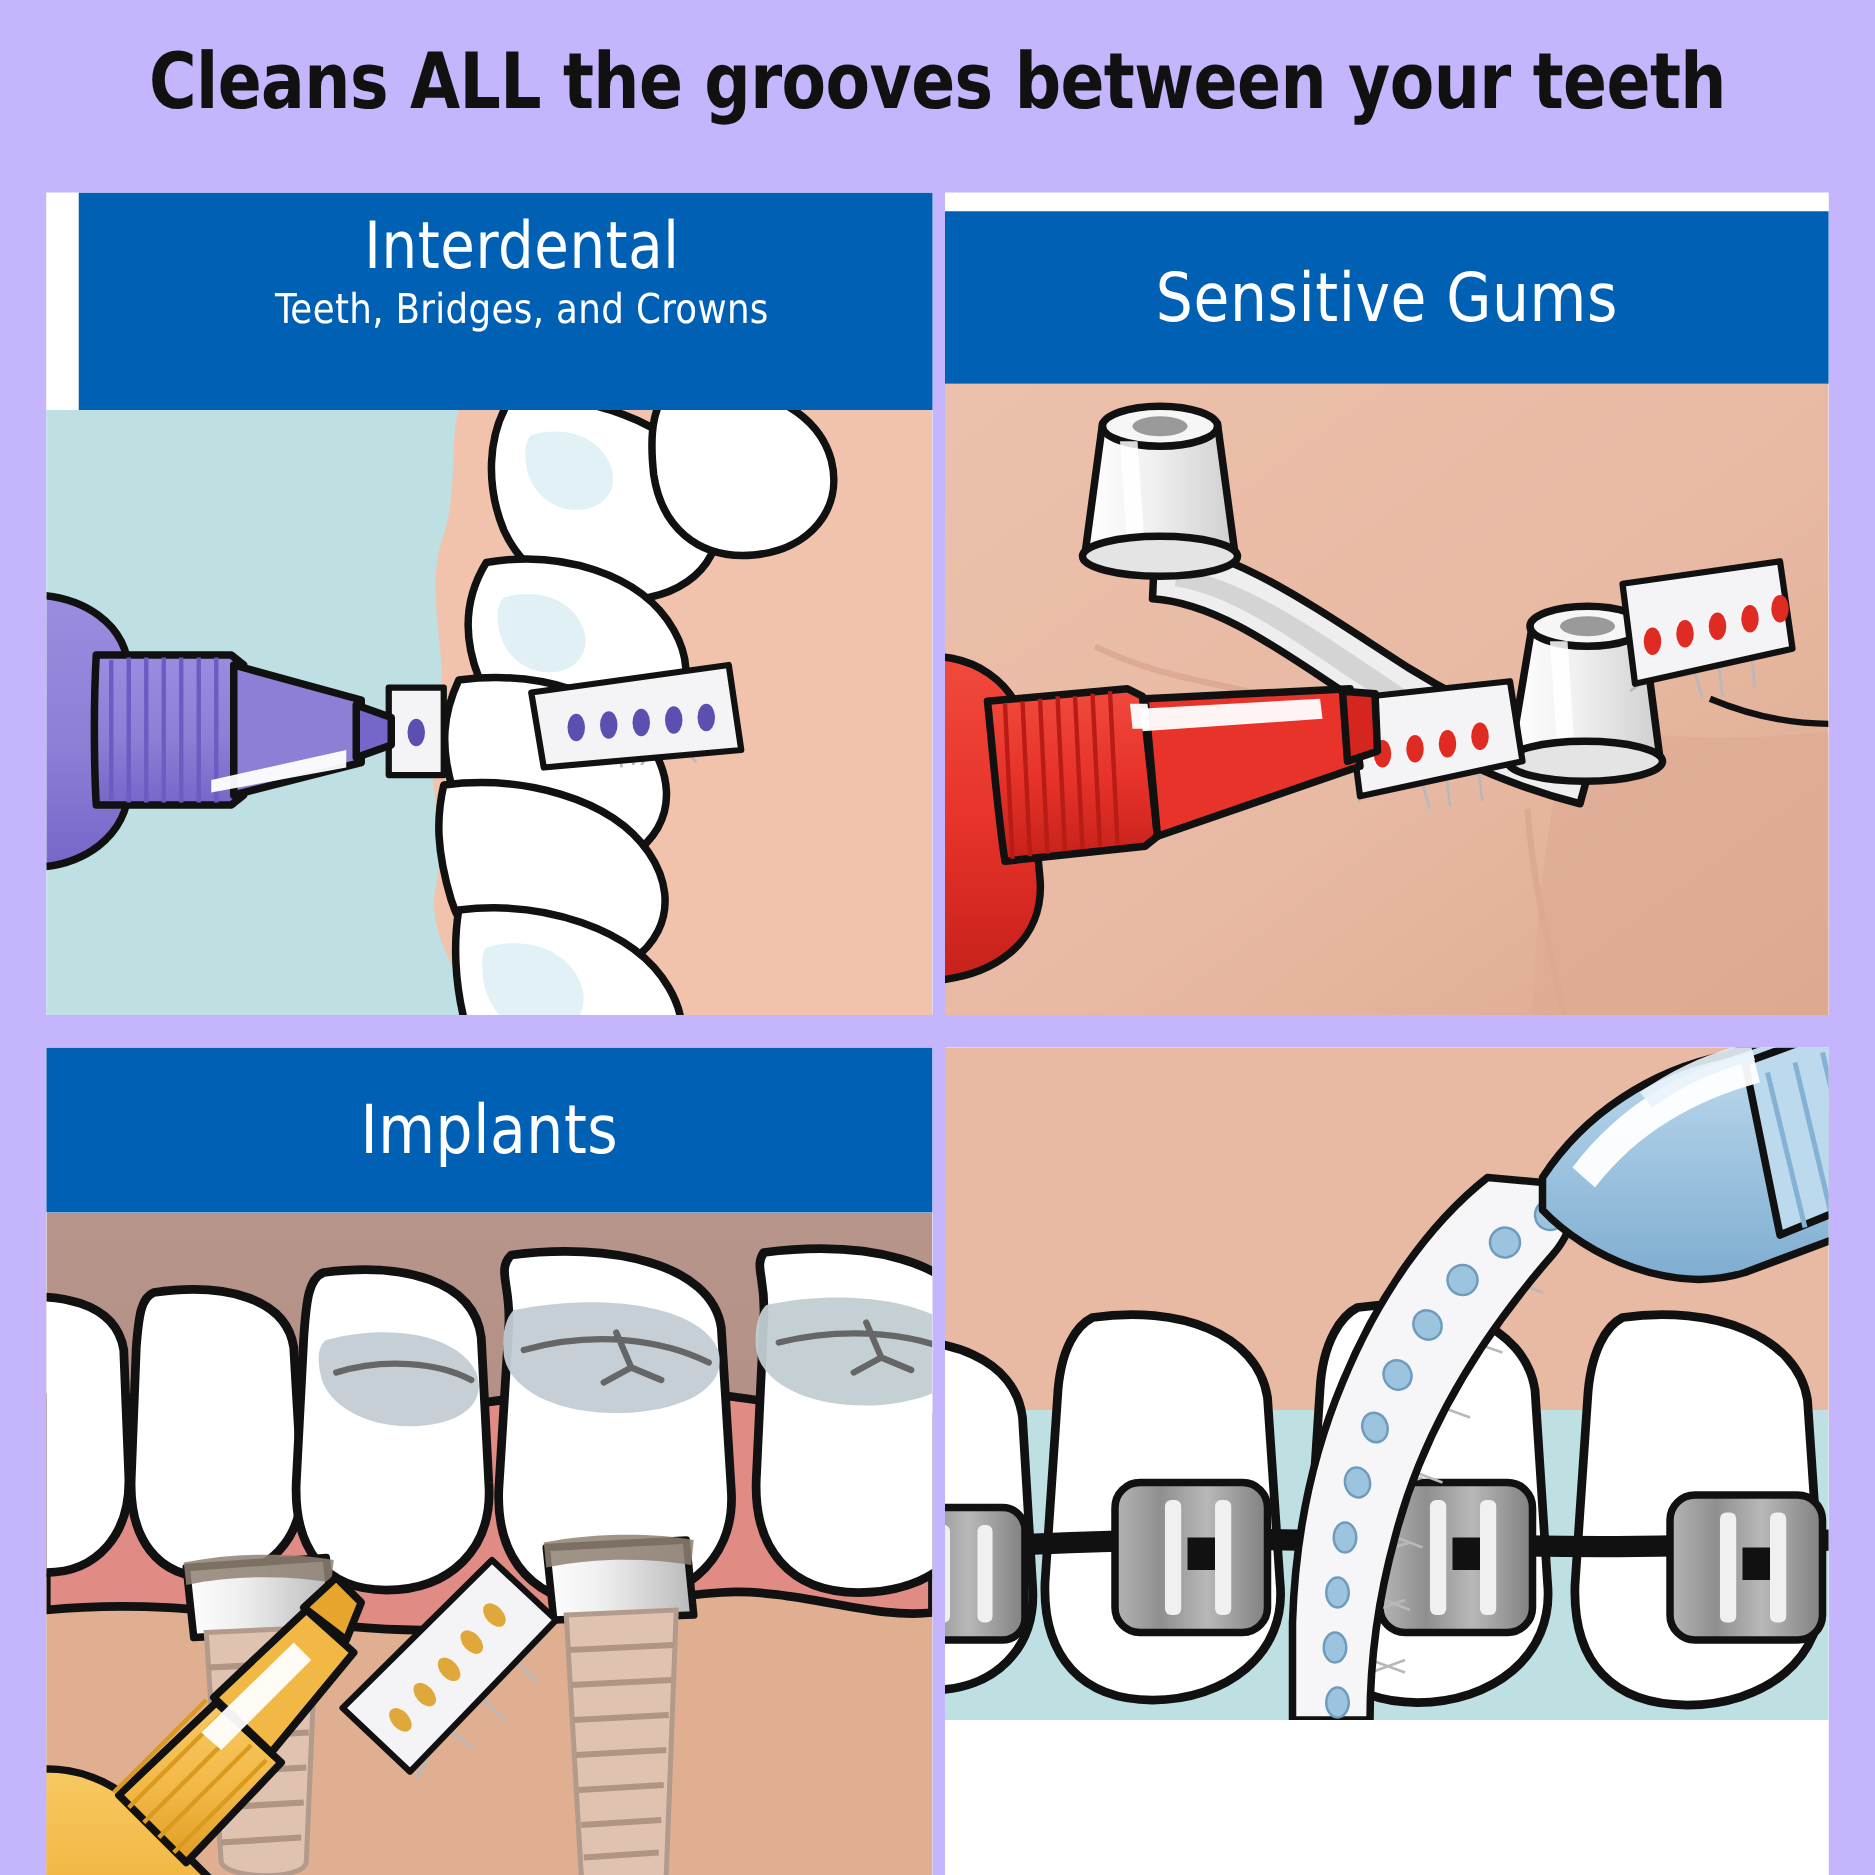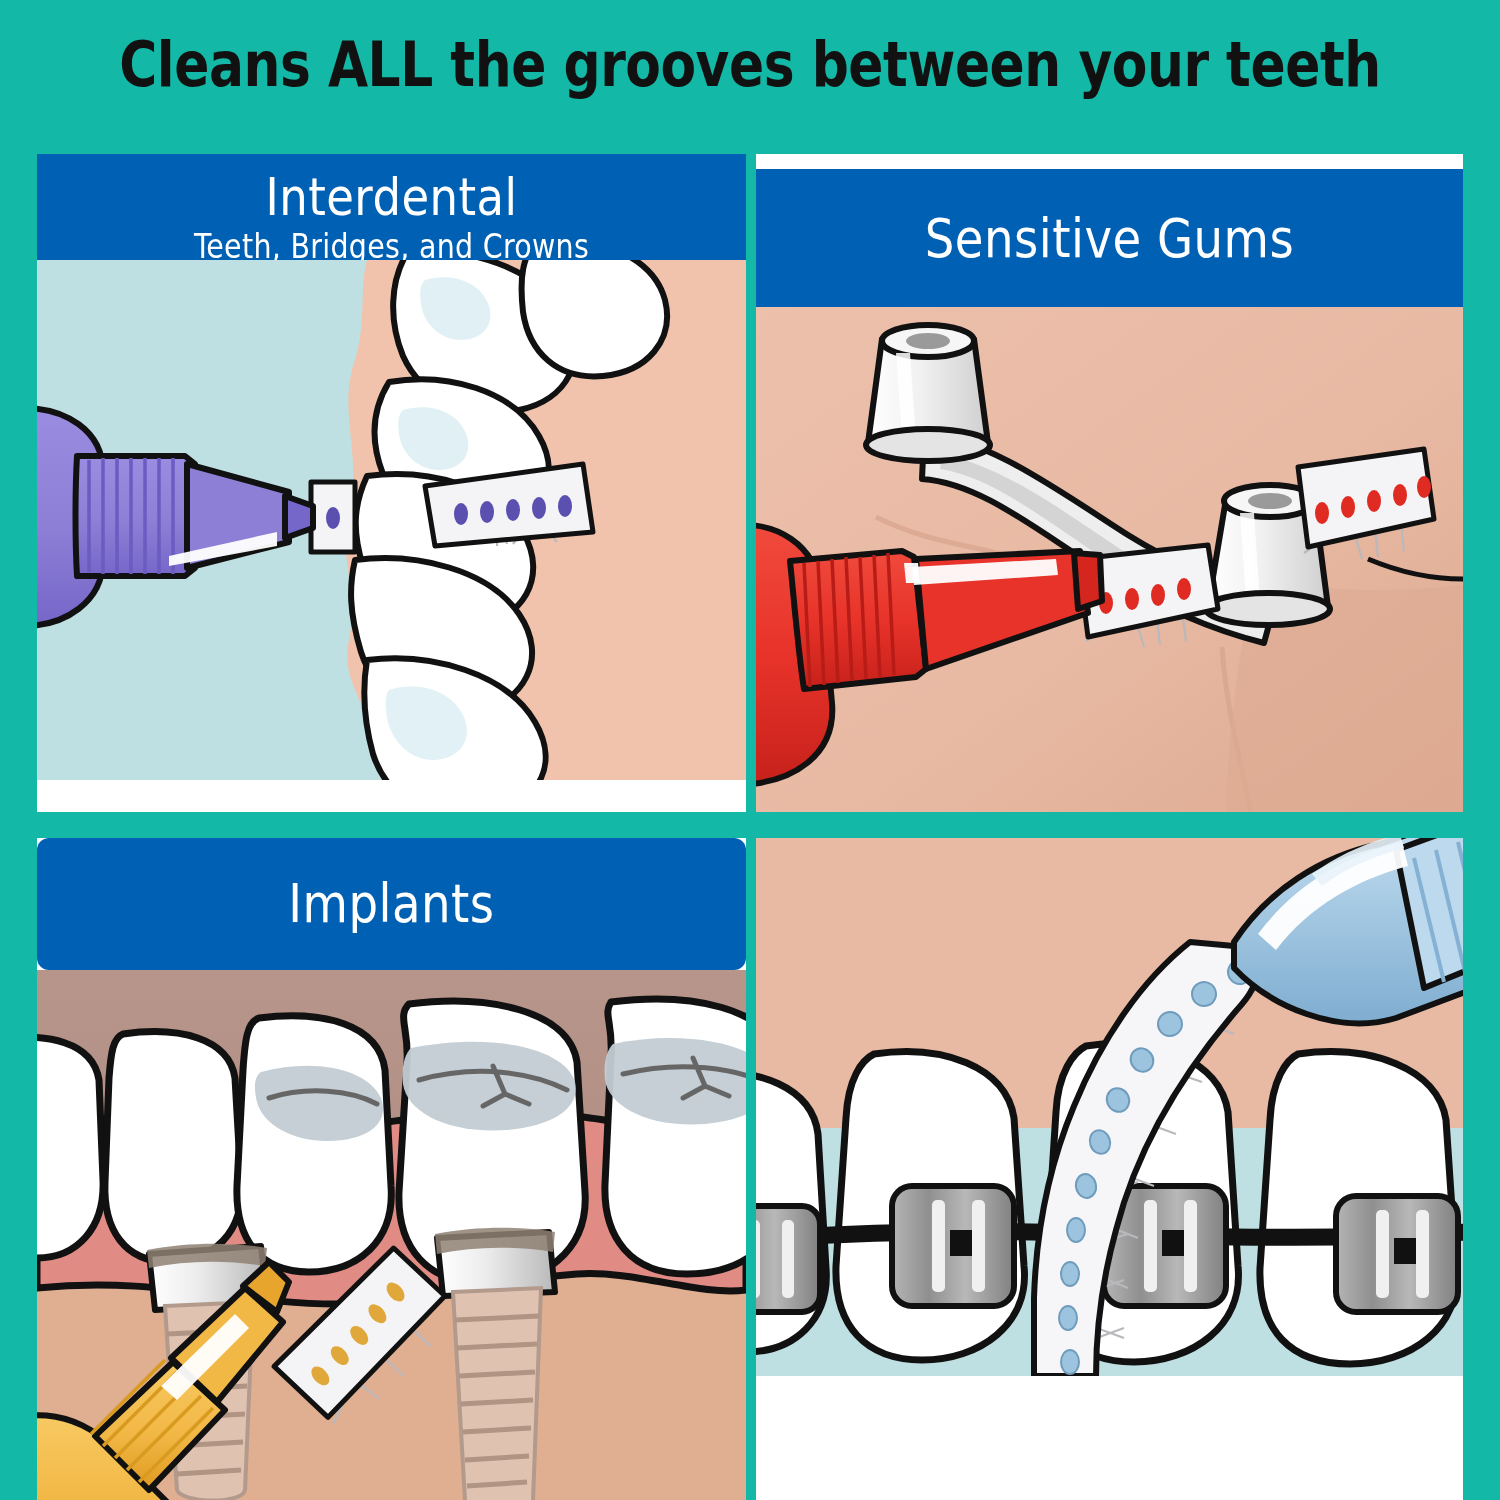--- a/index.html
+++ b/index.html
@@ -3,21 +3,21 @@
 <meta charset="utf-8">
 <title>Interdental Brush Uses</title>
 <style>
   * { box-sizing: border-box; margin: 0; padding: 0; }
   html, body {
     width: 1500px; height: 1500px;
     background: #ffffff;
     font-family: "Liberation Sans", sans-serif;
     overflow: hidden;
   }
-  #root { position: relative; width: 1500px; height: 1500px; background:#14b8a6; }
+  #root { position: relative; width: 1500px; height: 1500px; background:#c4b5fd; }
 
   
   .page-title {
     position: absolute;
     top: 28px; left: 0; width: 1500px;
     text-align: center;
     font-family: "Liberation Sans Narrow", "DejaVu Sans Condensed", "Liberation Sans", sans-serif;
     font-weight: 700;
     font-size: 62px;
     letter-spacing: -0.5px;
@@ -38,23 +38,23 @@
   .p4 { left: 756px; top: 838px;  width: 707px; height: 670px; }
 
   .banner {
     position: relative;
     width: 100%;
     background: #0060b4;
     color: #ffffff;
     text-align: center;
     overflow: hidden;
   }
-  .banner-1 { height: 106px; }
+  .banner-1 { height: 174px; margin-left: 26px; }
   .banner-2 { height: 138px; margin-top: 15px; }
-  .banner-3 { height: 132px; border-radius: 12px; }
+  .banner-3 { height: 132px; }
   .banner-4 { height: 132px; }
 
   .banner-title {
     font-family: "Liberation Sans Narrow", "DejaVu Sans Condensed", "Liberation Sans", sans-serif;
     font-weight: 400;
     font-size: 52px;
     line-height: 1.05;
     letter-spacing: 0.5px;
     transform: scaleX(0.96);
     white-space: nowrap;

